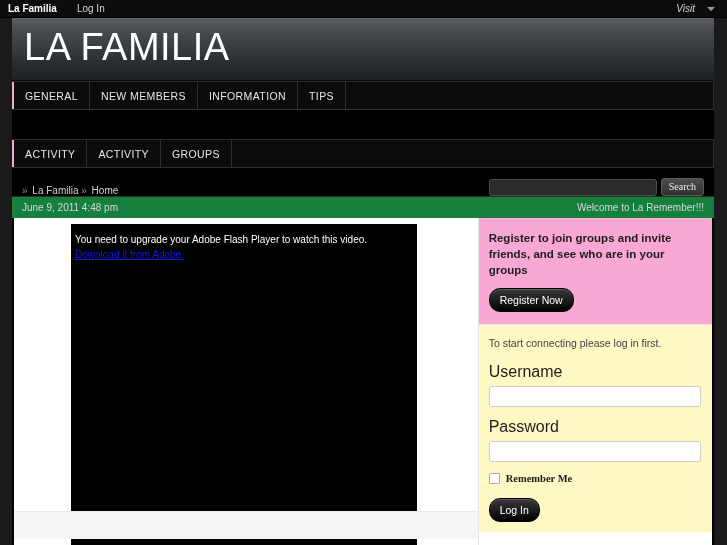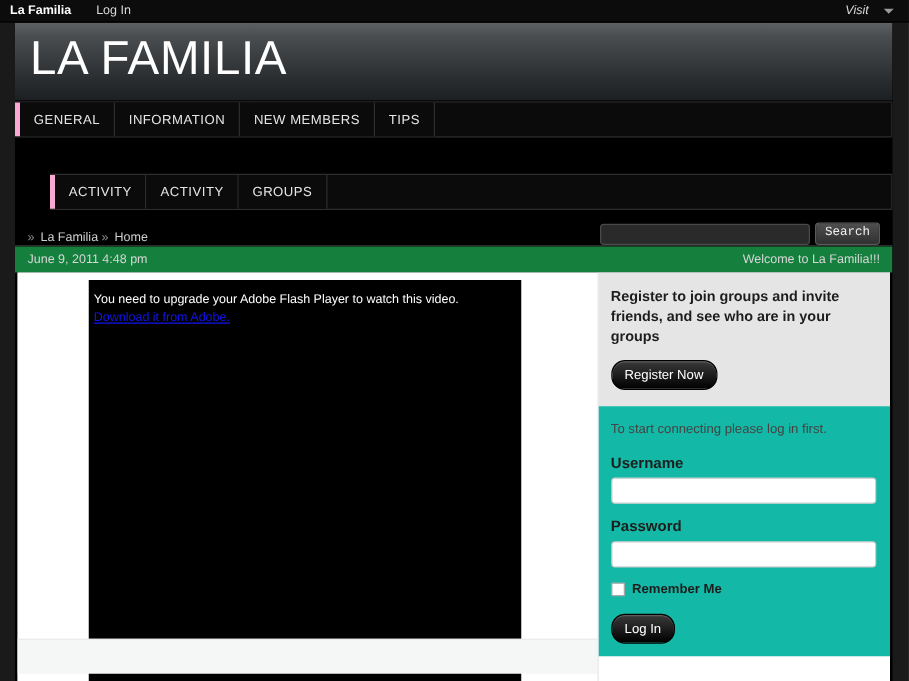--- a/index.html
+++ b/index.html
@@ -74,34 +74,33 @@
   .navbar {
     height: 29px;
     background: #0b0b0b;
     border-top: 1px solid #2d2d2d;
     border-bottom: 1px solid #2d2d2d;
     display: flex;
     align-items: stretch;
   }
   .navbar.secondary {
     margin-top: 29px;
-    margin-left: 28px;
   }
   .navitem {
     display: flex; align-items: center;
     padding: 0 11px;
     color: #e6e6e6;
     font-size: 10.5px;
     letter-spacing: 0.4px;
     border-right: 1px solid #2d2d2d;
     background: #0b0b0b;
     cursor: pointer;
     white-space: nowrap;
   }
-  .navitem:first-child { border-left: 4px solid #f9a8d4; }
+  .navitem:first-child { border-left: 2px solid #f9a8d4; }
   .navfill { flex: 1; border-right: 1px solid #2d2d2d; }
 
   
   #crumbbar {
     height: 29px;
     background: #000;
     border-bottom: 1px solid #2d2d2d;
     display: flex; align-items: flex-end;
     padding: 0 2px 0 10px;
     position: relative;
@@ -123,21 +122,21 @@
   }
   .btn-dark {
     height: 18px;
     padding: 0 7px;
     background: linear-gradient(to bottom, #4e4e4e, #303030);
     border: 1px solid #5a5a5a;
     border-radius: 3px;
     color: #f0f0f0;
     font-size: 10px;
     cursor: pointer;
-    font-family: Liberation Mono, monospace;
+    font-family: Liberation Serif, serif;
     line-height: 16px;
   }
 
   
   #welcomebar {
     height: 21px;
     background: #15803d;
     display: flex; align-items: center;
     padding: 0 10px;
     color: #d6d6d6;
@@ -184,21 +183,21 @@
   }
 
   
   #sidebar {
     width: 235px;
     background: #ffffff;
     border-left: 1px solid #e7e7e7;
     position: relative;
   }
   .side-panel {
-    background: #e5e5e5;
+    background: #f9a8d4;
     padding: 12px 10px 12px 10px;
     border-bottom: 1px solid #e4e4e4;
   }
   .side-heading {
     color: #1d1d1d;
     font-size: 11.5px;
     font-weight: bold;
     line-height: 16px;
     margin: 0 0 10px 0;
   }
@@ -207,43 +206,43 @@
     background: linear-gradient(to bottom, #3a3a3a, #000000);
     border: 1px solid #000;
     border-radius: 11px;
     color: #ffffff;
     font-size: 10.5px;
     padding: 5px 10px;
     cursor: pointer;
     font-family: "Liberation Sans", sans-serif;
     box-shadow: inset 0 1px 0 rgba(255,255,255,.18);
   }
-  .side-body { padding: 12px 10px 10px 10px; background:#14b8a6; }
+  .side-body { padding: 12px 10px 10px 10px; background:#fef9c3; }
   .side-note { color: #444; font-size: 10.5px; margin: 0 0 14px 0; }
   .field-label {
     display: block;
     color: #1d1d1d;
-    font-size: 12px;
-    font-weight: bold;
+    font-size: 16px;
+    font-weight: normal;
     margin: 0 0 5px 0;
   }
   .field-input {
     display: block;
     width: 212px;
     height: 21px;
     border: 1px solid #cfcfcf;
     border-radius: 3px;
     background: #fff;
     margin: 0 0 11px 0;
     padding: 0 5px;
     font-size: 11px;
     outline: none;
     font-family: "Liberation Sans", sans-serif;
   }
-  .remember-row { display: flex; align-items: center; margin: 3px 0 14px 0; }
+  .remember-row { display: flex; align-items: center; margin: 3px 0 14px 0; font-family: Liberation Serif, serif; }
   .cbox {
     width: 11px; height: 11px;
     border: 1px solid #a9a9a9;
     background: #fff;
     border-radius: 1px;
     margin-right: 6px;
     cursor: pointer;
   }
   .remember-label { font-size: 10.5px; font-weight: bold; color: #1d1d1d; cursor: pointer; }
 </style>
@@ -260,22 +259,22 @@
 </div>
 
 <div id="page">
 
   <div id="header">
     <div id="sitetitle">LA FAMILIA</div>
   </div>
 
   <div class="navbar primary">
     <div class="navitem">GENERAL</div>
+    <div class="navitem">NEW MEMBERS</div>
     <div class="navitem">INFORMATION</div>
-    <div class="navitem">NEW MEMBERS</div>
     <div class="navitem">TIPS</div>
     <div class="navfill"></div>
   </div>
 
   <div class="navbar secondary">
     <div class="navitem">ACTIVITY</div>
     <div class="navitem">ACTIVITY</div>
     <div class="navitem">GROUPS</div>
     <div class="navfill"></div>
   </div>
@@ -288,21 +287,21 @@
       <a>Home</a>
     </div>
     <div id="topsearch">
       <input type="text" value="" style="">
       <button class="btn-dark">Search</button>
     </div>
   </div>
 
   <div id="welcomebar">
     <span>June 9, 2011 4:48 pm</span>
-    <span class="right">Welcome to La Familia!!!</span>
+    <span class="right">Welcome to La Remember!!!</span>
   </div>
 
   <div id="contentwrap">
 
     <div id="maincol">
       <div id="videobox">
         <div>You need to upgrade your Adobe Flash Player to watch this video.</div>
         <span class="flashlink">Download it from Adobe.</span>
       </div>
       <div id="mainfooterstrip"></div>

